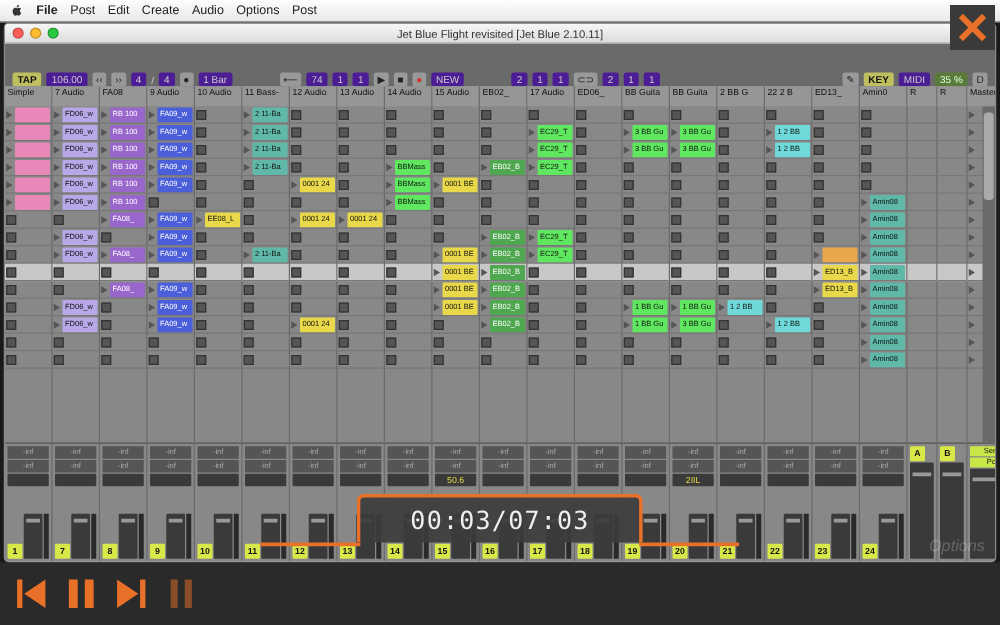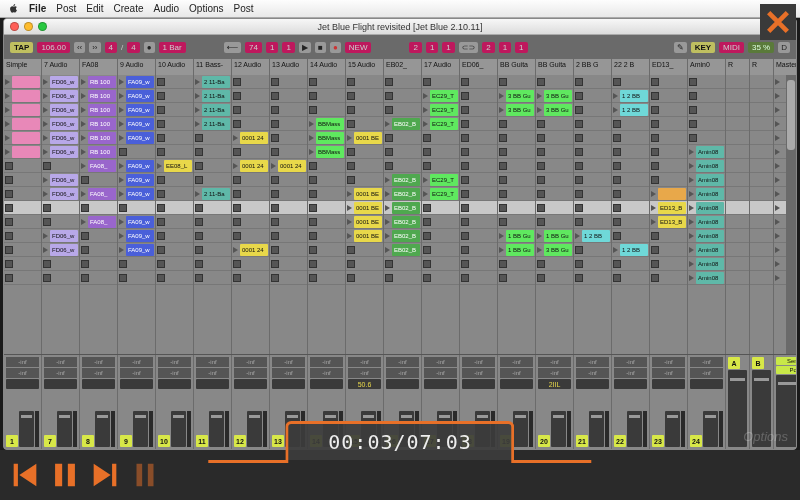--- a/index.html
+++ b/index.html
@@ -7,23 +7,23 @@
 .macbar{height:18px;background:linear-gradient(#fdfdfd,#e8e8e8);display:flex;align-items:center;font-size:10px;color:#222;padding:0 8px;gap:10px;border-bottom:1px solid #aaa}
 .macbar .apple svg{width:11px;height:11px;display:block}
 .macbar .app{font-weight:bold}
 .macbar span{cursor:default}
 .winframe{position:absolute;top:18px;left:3px;right:3px;bottom:50px;background:#c8c8c8;border:1px solid #888;border-radius:4px;overflow:hidden;display:flex;flex-direction:column}
 .titlebar{height:16px;background:linear-gradient(#f7f7f7,#dcdcdc);display:flex;align-items:center;font-size:9px;color:#333;padding:0 6px;border-bottom:1px solid #aaa;position:relative}
 .titlebar .dots{display:flex;gap:5px}
 .titlebar .dot{width:9px;height:9px;border-radius:50%;border:1px solid rgba(0,0,0,.25)}
 .d-r{background:#ff5f57}.d-y{background:#febc2e}.d-g{background:#28c840}
 .titlebar .title{position:absolute;left:0;right:0;text-align:center;pointer-events:none}
-.toolbar{height:24px;background:#6a6a6a;display:flex;align-items:center;gap:4px;padding:0 6px;font-size:8px;color:#111}
+.toolbar{height:34px;background:#6a6a6a;display:flex;align-items:flex-end;gap:4px;padding:0 6px;font-size:8px;color:#111}
 .tb-box{background:#bfbf60;padding:1px 4px;border-radius:2px;color:#111;font-weight:bold}
-.tb-field{background:#be185d;color:#ccc;padding:1px 4px;border-radius:2px}
+.tb-field{background:#4c1d95;color:#ccc;padding:1px 4px;border-radius:2px}
 .tb-btn{background:#999;padding:1px 3px;border-radius:2px;color:#222}
 .tb-right{margin-left:auto;display:flex;gap:4px;align-items:center}
 .session{flex:1;background:#888;display:flex;flex-direction:column;overflow:hidden}
 .trackheaders{height:16px;background:#888;display:flex;font-size:7px;color:#111}
 .th{flex:0 0 38px;border-right:1px solid #6b6b6b;padding:2px 2px;overflow:hidden;white-space:nowrap;text-overflow:ellipsis;background:#969696}
 .th.master{flex:0 0 44px;background:#969696}
 .th.scene{flex:0 0 24px;background:#969696}
 .gridwrap{flex:1;position:relative;overflow:hidden}
 .grid{position:absolute;inset:0;display:flex}
 .trackcol{flex:0 0 38px;border-right:1px solid #6b6b6b;display:flex;flex-direction:column}
@@ -57,21 +57,21 @@
 .fader::after{content:"";position:absolute;left:2px;right:2px;height:3px;background:#999;top:10%}
 .meter{width:4px;background:#2a2a2a;height:36px}
 .sendlabel{font-size:6px;color:#111;background:#c8e848;padding:1px;text-align:center;border-radius:1px}
 
 
 .close-x{position:absolute;top:4px;right:4px;width:36px;height:36px;background:#3a3a3a;display:flex;align-items:center;justify-content:center;cursor:pointer;z-index:50}
 .close-x svg{width:28px;height:28px}
 .playbar{position:absolute;bottom:0;left:0;right:0;height:50px;background:#2a2a2a;display:flex;align-items:center;padding:0 8px;gap:6px;z-index:40}
 .pbtn svg{width:34px;height:34px;display:block}
 .pbtn{cursor:pointer}
-.timecode-overlay{position:absolute;bottom:40px;left:50%;transform:translateX(-50%);background:rgba(60,60,60,.92);color:#eee;font-size:20px;padding:6px 40px;border-top:3px solid #e87028;border-left:3px solid #e87028;border-right:3px solid #e87028;border-radius:6px 6px 0 0;z-index:41;font-family:Menlo,monospace;letter-spacing:1px}
+.timecode-overlay{position:absolute;bottom:66px;left:50%;transform:translateX(-50%);background:rgba(60,60,60,.92);color:#eee;font-size:20px;padding:6px 40px;border-top:3px solid #e87028;border-left:3px solid #e87028;border-right:3px solid #e87028;border-radius:6px 6px 0 0;z-index:41;font-family:Menlo,monospace;letter-spacing:1px}
 .timecode-overlay::before,.timecode-overlay::after{content:"";position:absolute;bottom:-3px;width:80px;height:3px;background:#e87028}
 .timecode-overlay::before{left:-80px}
 .timecode-overlay::after{right:-80px}
 .watermark{position:absolute;bottom:56px;right:12px;color:rgba(255,255,255,.22);font-size:13px;font-style:italic;z-index:42;pointer-events:none}
 .scrollbar-v{position:absolute;right:0;top:0;bottom:0;width:10px;background:#6a6a6a}
 .scrollbar-v .thumb{position:absolute;left:1px;right:1px;top:5px;height:70px;background:#aaa;border-radius:3px}
 </style>
 </head>
 <body>
 

